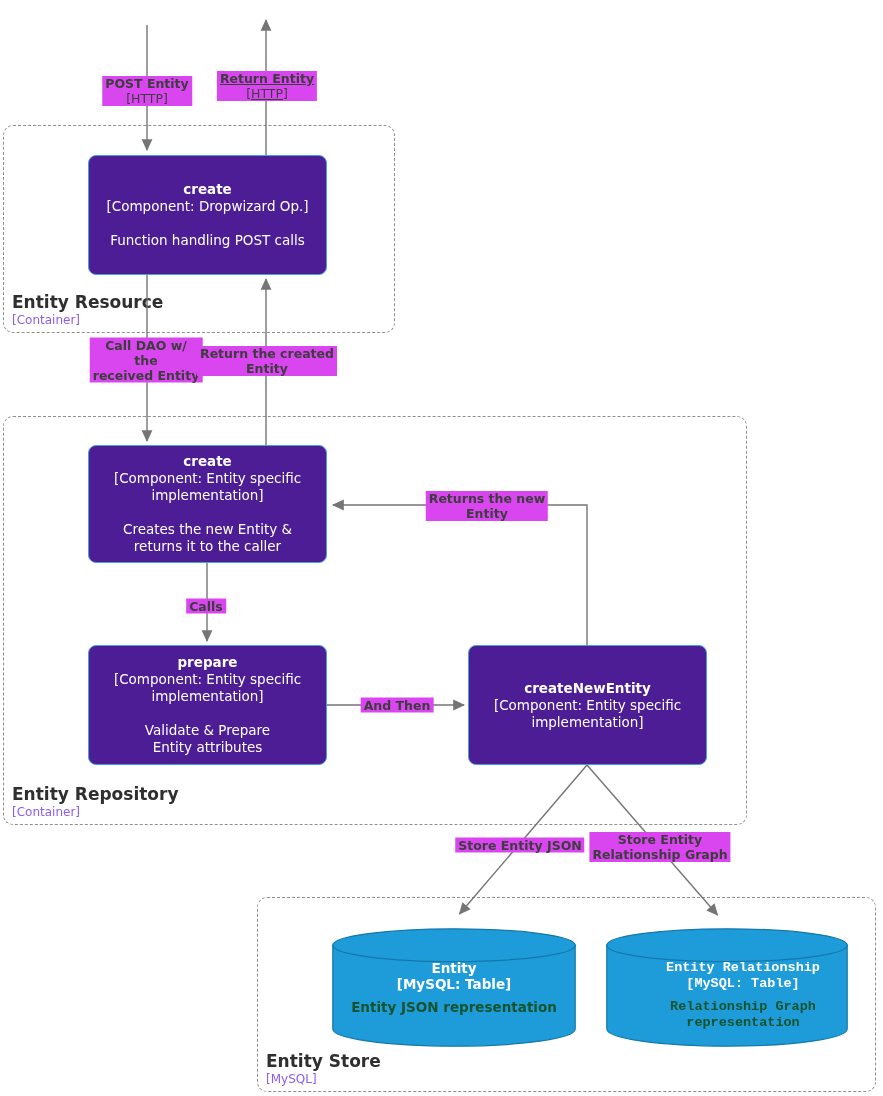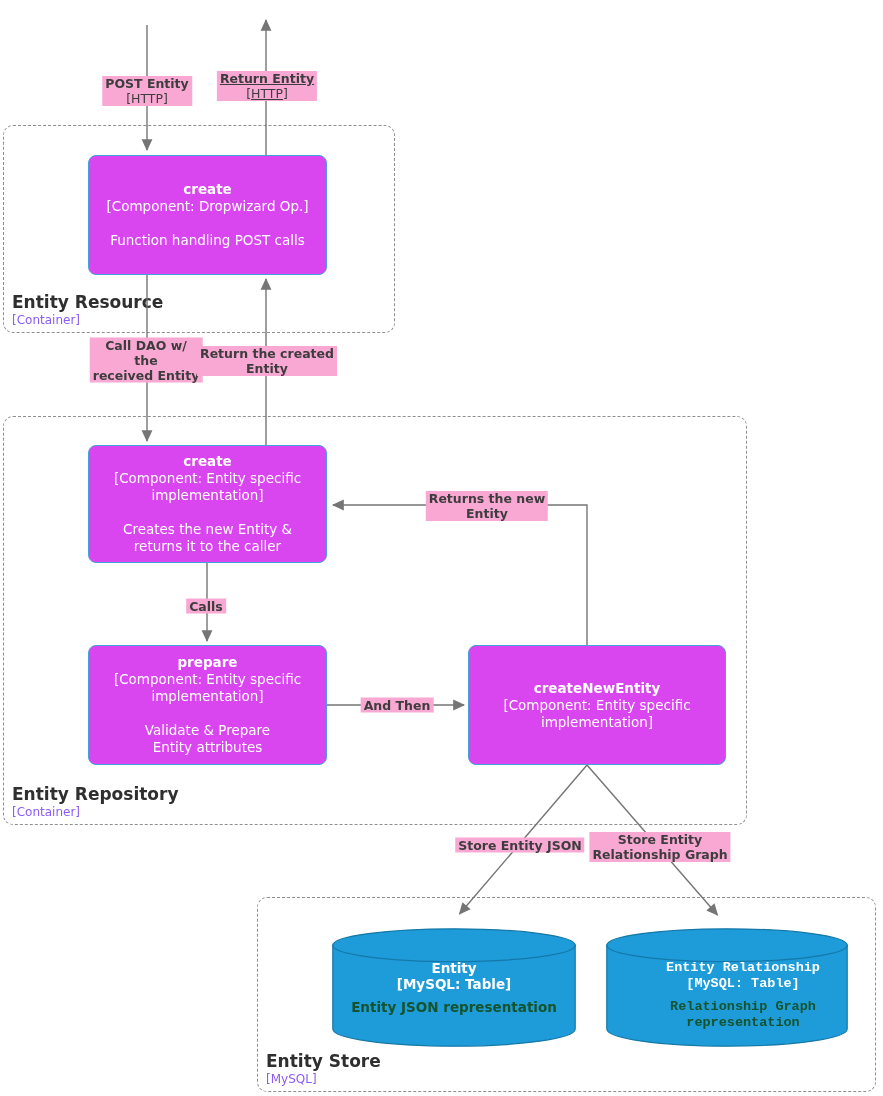--- a/index.html
+++ b/index.html
@@ -7,21 +7,21 @@
     position:relative;width:883px;height:1096px;background:#ffffff;
     font-family:"DejaVu Sans","Liberation Sans",sans-serif;overflow:hidden;
   }
   
   .container{position:absolute;border:1.6px dashed #8f8f8f;border-radius:10px;box-sizing:border-box;z-index:0;}
   .ct-label{position:absolute;left:8px;bottom:5px;text-align:left;}
   .ct-title{font-size:17px;font-weight:bold;color:#2f2f2f;line-height:19px;}
   .ct-sub{font-size:12px;color:#8b5cf6;line-height:14px;margin-top:1px;}
   
   .comp{
-    position:absolute;background:#d946ef;border:1px solid #45a1db;border-radius:8px;
+    position:absolute;background:#4c1d95;border:1px solid #45a1db;border-radius:8px;
     color:#ffffff;display:flex;flex-direction:column;justify-content:center;align-items:center;
     text-align:center;font-size:13.5px;line-height:17px;padding:4px 8px;box-sizing:border-box;z-index:1;
   }
   .cp-title{font-weight:bold;}
   .cp-desc{margin-top:17px;}
   
   .db{position:absolute;z-index:1;}
   .db > svg{position:absolute;left:0;top:0;}
   .db-text{
     position:relative;width:100%;height:100%;display:flex;flex-direction:column;
@@ -29,21 +29,21 @@
     padding-top:32px;box-sizing:border-box;font-size:13.5px;line-height:16px;
     color:#ffffff;font-weight:bold;
   }
   .db-desc{margin-top:7px;color:#14532d;}
   
   #edges{position:absolute;left:0;top:0;z-index:3;pointer-events:none;}
   #edges path.edge{stroke:#757575;stroke-width:1.4;fill:none;}
   
   .elabel{
     position:absolute;z-index:4;transform:translate(-50%,-50%);
-    background:#f9a8d4;padding:0 3px;text-align:center;
+    background:#d946ef;padding:0 3px;text-align:center;
     font-size:12.5px;font-weight:bold;color:#3d3d3d;line-height:15px;white-space:nowrap;
   }
   .elabel .sub{font-weight:normal;}
 </style>
 </head>
 <body>
 
 <div id="canvas">
 
   <div class="container" style="left:3px;top:125px;width:392px;height:208px;">
@@ -94,21 +94,21 @@
     <div class="cp-meta">
       <div>[Component: Entity specific</div>
       <div>implementation]</div>
     </div>
     <div class="cp-desc">
       <div>Validate &amp; Prepare</div>
       <div>Entity attributes</div>
     </div>
   </div>
 
-  <div class="comp" style="left:468px;top:645px;width:258px;height:120px;">
+  <div class="comp" style="left:468px;top:645px;width:239px;height:120px;">
     <div class="cp-title">createNewEntity</div>
     <div class="cp-meta">
       <div>[Component: Entity specific</div>
       <div>implementation]</div>
     </div>
   </div>
 
   <div class="db" style="left:332px;top:928px;width:244px;height:119px;">
     <svg width="244" height="119" viewBox="0 0 244 119">
       <path d="M0.8,17 L0.8,101 A121.2,17.2 0 0 0 243.2,101 L243.2,17 Z" fill="#1E9CD9" stroke="#1478A9" stroke-width="1.2"></path>

